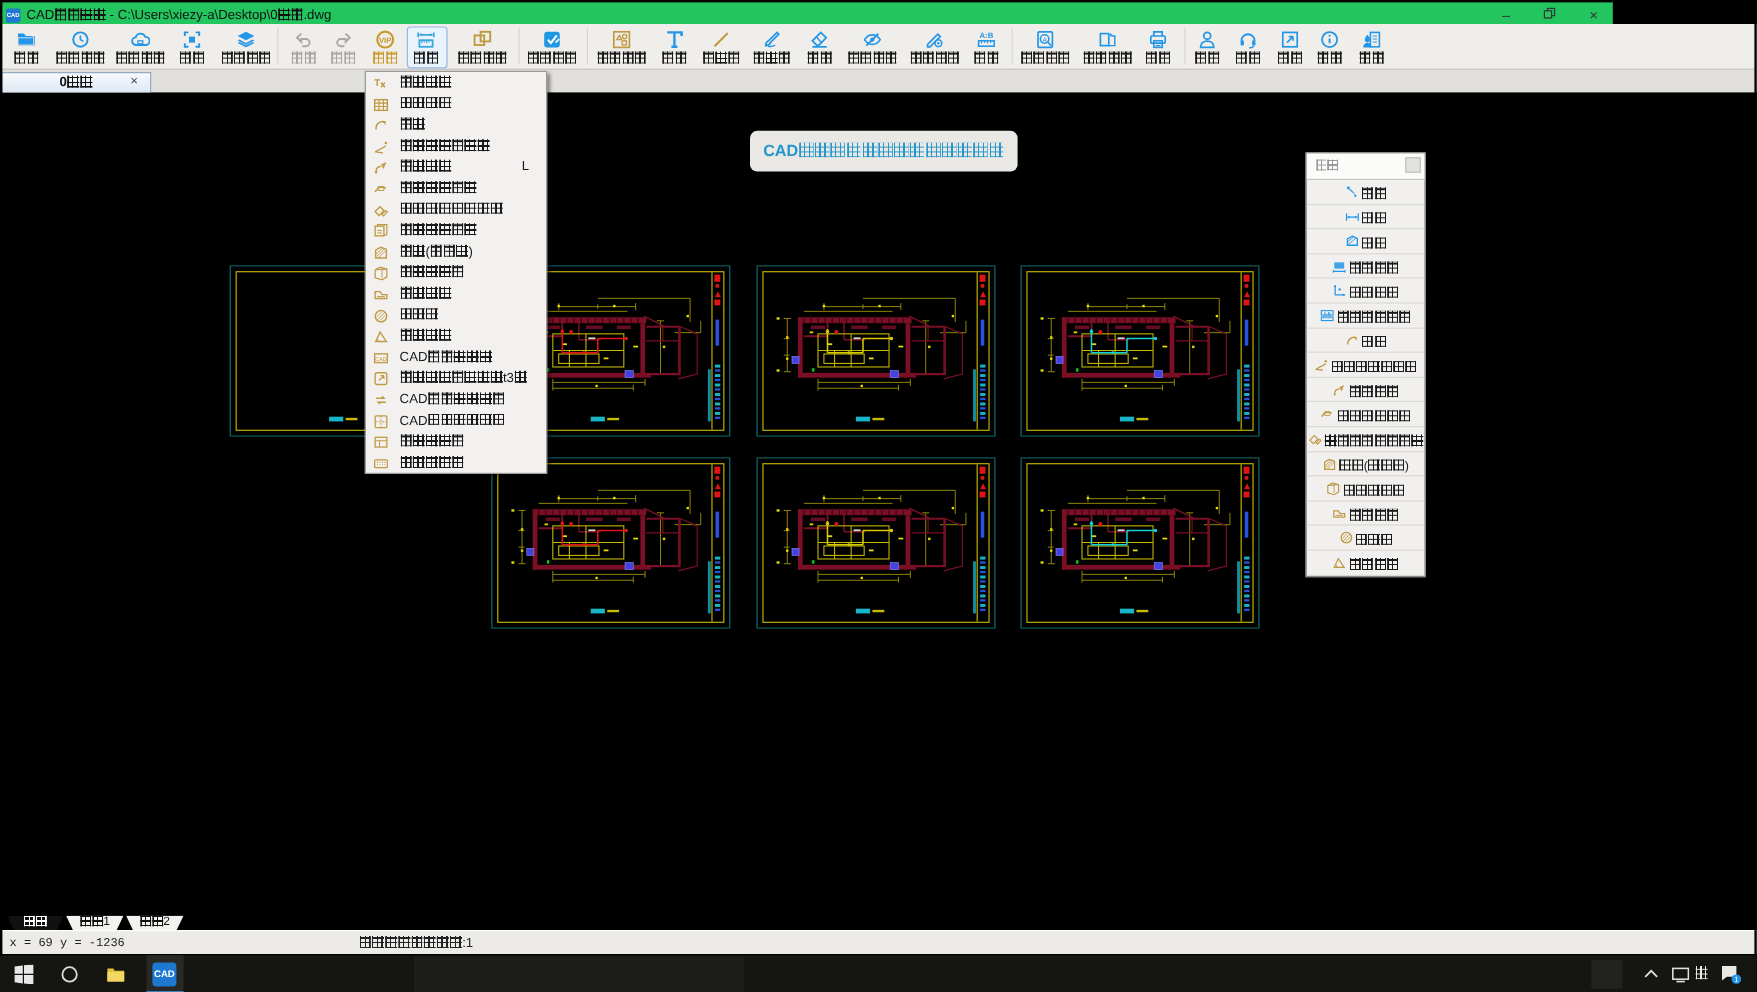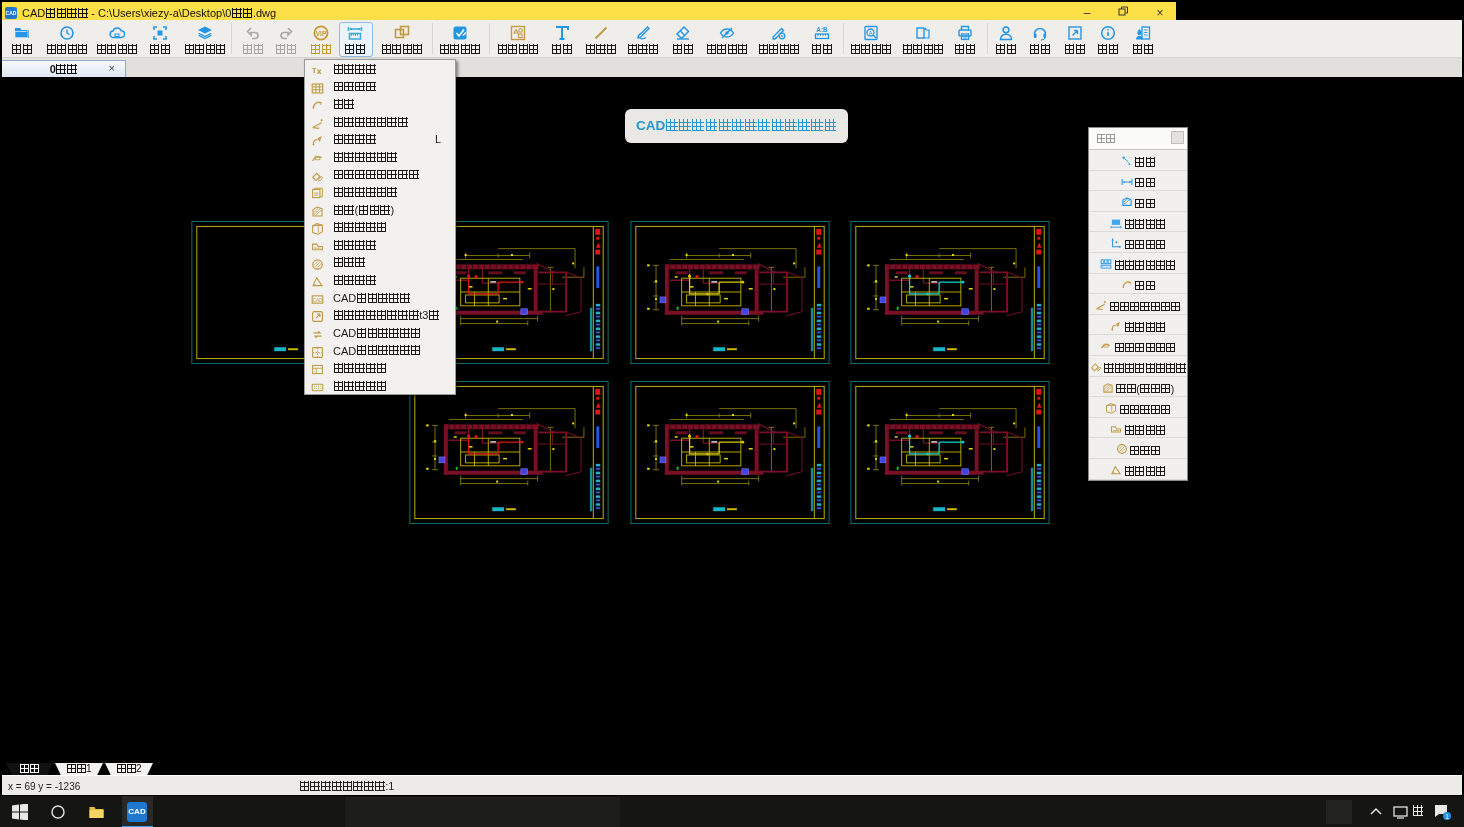--- a/index.html
+++ b/index.html
@@ -1,18 +1,18 @@
 <!DOCTYPE html>
 <html><head><meta charset="utf-8"><style>
 *{margin:0;padding:0;box-sizing:border-box}
 html,body{width:1464px;height:827px;overflow:hidden;background:#000;font-family:"Liberation Sans",sans-serif;position:relative}
 i.g{display:inline-block;width:.88em;height:.9em;margin:0 .05em;vertical-align:-7%;
 background:repeating-linear-gradient(0deg,currentColor 0 1.15px,transparent 1.15px 3.9px),repeating-linear-gradient(90deg,currentColor 0 1.15px,transparent 1.15px 3.9px)}
 .abs{position:absolute}
-#titlebar{position:absolute;left:0;top:0;width:1176px;height:20px;background:#fde047;border-top:2px solid #000}
+#titlebar{position:absolute;left:0;top:0;width:1344px;height:20px;background:#22c55e;border-top:2px solid #000}
 #titlebar .txt{position:absolute;left:22px;top:5px;font-size:11px;color:#111;white-space:nowrap}
 #appico{position:absolute;left:5px;top:5px;width:12px;height:12px;background:#1e78d0;border-radius:2px;color:#fff;font-size:5px;text-align:center;line-height:12px;font-weight:bold}
 .wbtn{position:absolute;top:4px;color:#333;font-size:12px;width:14px;text-align:center}
 #toolbar{position:absolute;left:0;top:20px;width:1464px;height:38px;background:#f0eeeb;border-bottom:1px solid #d5d2cd}
 .ti{position:absolute;top:4px;width:0;text-align:center}
 .tic{position:absolute;left:-8px;top:1px;width:16px;height:16px}
 .til{position:absolute;top:19px;left:-50px;width:100px;font-size:10.5px;white-space:nowrap;text-align:center}
 .tsep{position:absolute;top:3px;width:1px;height:31px;background:#d8d5d0}
 .sel{position:absolute;left:339px;top:2px;width:34px;height:35px;background:#eaf2fc;border:1px solid #94b8e4;border-radius:3px}
 #tabbar{position:absolute;left:0;top:58px;width:1464px;height:19px;background:#e2e0dc}
@@ -29,21 +29,21 @@
 #panel{position:absolute;left:1088px;top:127px;width:100px;background:#f1f0ee;border:1px solid #8a8886}
 #ptitle{position:relative;height:22px;background:#fbfbfa;border-bottom:1px solid #c8c6c4}
 #ptitle .t{position:absolute;left:7px;top:5px;font-size:10px;color:#999}
 #ptitle .b{position:absolute;right:3px;top:3px;width:13px;height:13px;background:#e4e2e0;border:1px solid #c0beba}
 .pi{position:relative;height:20.6px;border-bottom:1px solid #dbd9d6;text-align:center;white-space:nowrap;overflow:hidden}
 .pic{display:inline-block;vertical-align:middle;margin-top:3px}
 .pil{display:inline-block;vertical-align:middle;font-size:10.5px;color:#1a1a1a;margin-top:3px;margin-left:2px}
 #mtabs{position:absolute;left:0;top:762px;width:1464px;height:12px;background:#000}
 .mtab{position:absolute;top:1px;height:12px;font-size:10px;text-align:center;padding-top:0px}
 #statusbar{position:absolute;left:0;top:775px;width:1464px;height:20px;background:#edebe7;border-top:1px solid #fff}
-#statusbar .xy{position:absolute;left:8px;top:5px;font-family:Liberation Sans, sans-serif;font-size:10px;color:#222}
+#statusbar .xy{position:absolute;left:8px;top:5px;font-family:Liberation Mono, monospace;font-size:10px;color:#222}
 #statusbar .sc{position:absolute;left:299px;top:4px;font-size:11px;color:#222}
 #taskbar{position:absolute;left:0;top:796px;width:1464px;height:31px;background:#151512}
 .borderL{position:absolute;left:0;top:0;width:2px;height:795px;background:#000}
 .borderR{position:absolute;right:0;top:0;width:2px;height:795px;background:#000}
 </style></head><body>
 <div id="canvas"></div>
 <svg class="sheet" style="left:190px;top:221px" width="202" height="143" viewBox="0 0 202 145">
 <rect x="0.5" y="0.5" width="201" height="144" fill="none" stroke="#0c6e6e" stroke-width="1"></rect>
 <rect x="5.5" y="5.5" width="191" height="134" fill="none" stroke="#bfb300" stroke-width="1"></rect>
 <rect x="84" y="128" width="12" height="4" fill="#18b4c8"></rect>

